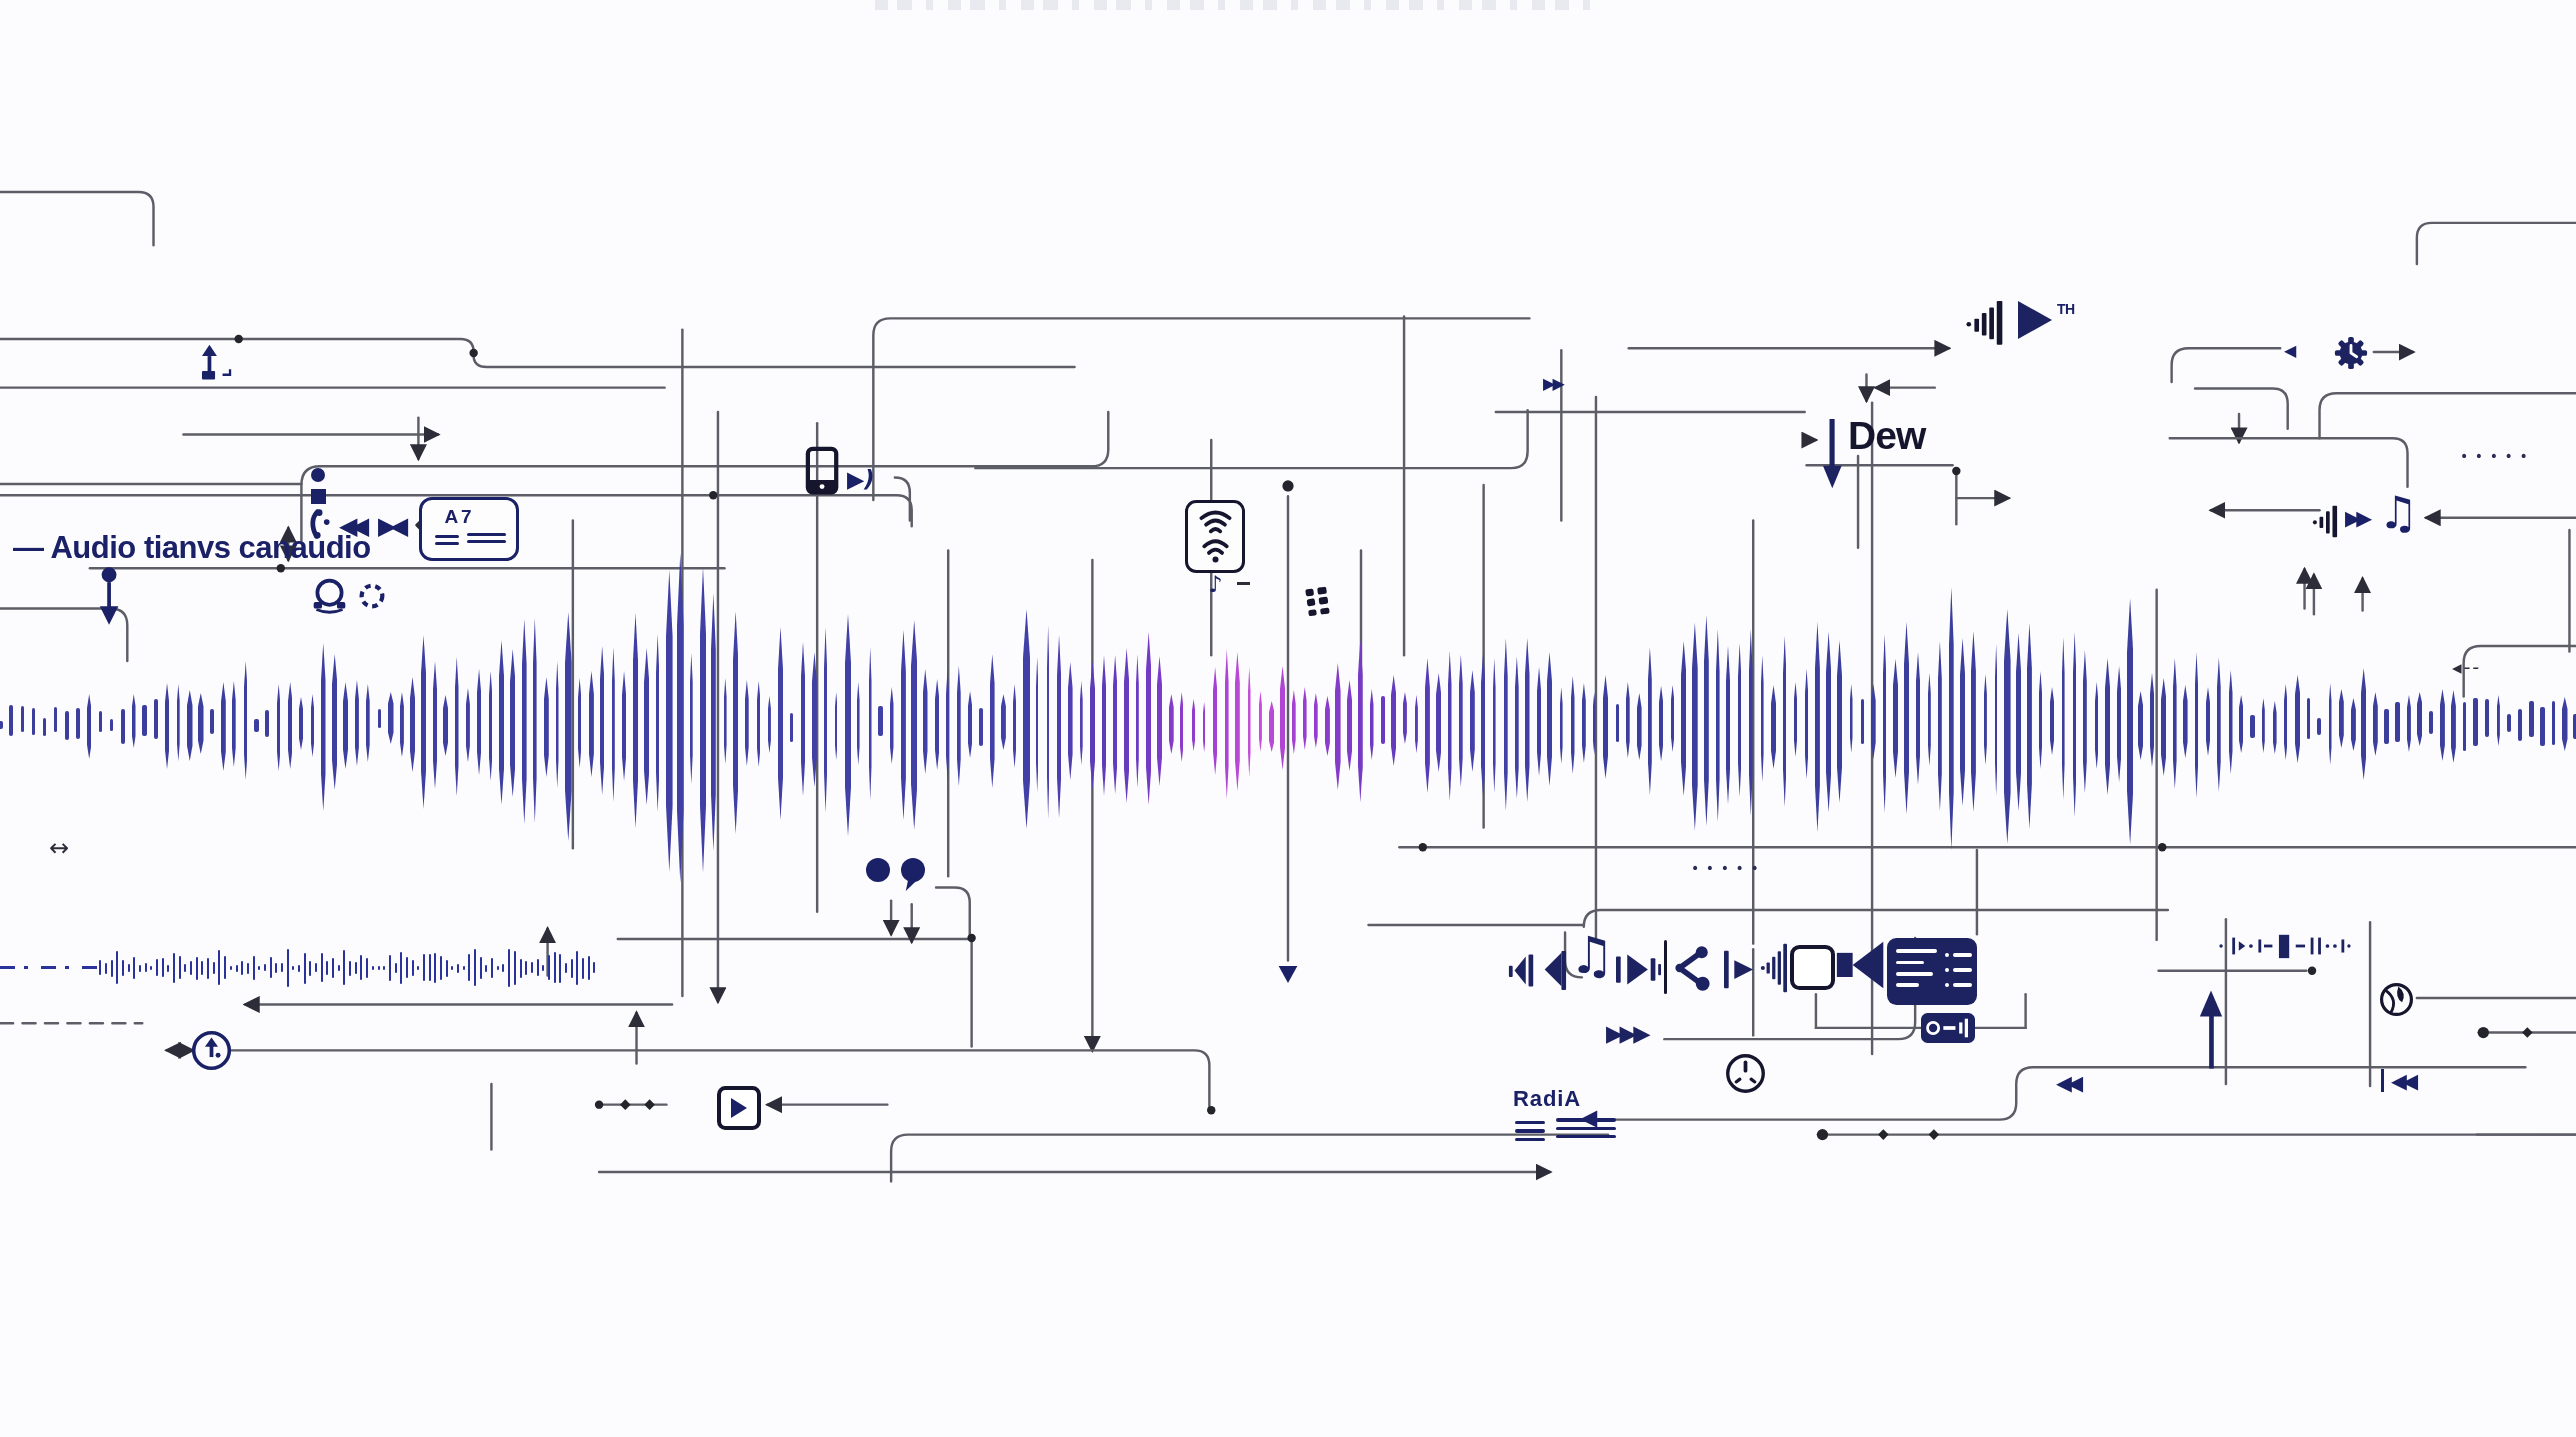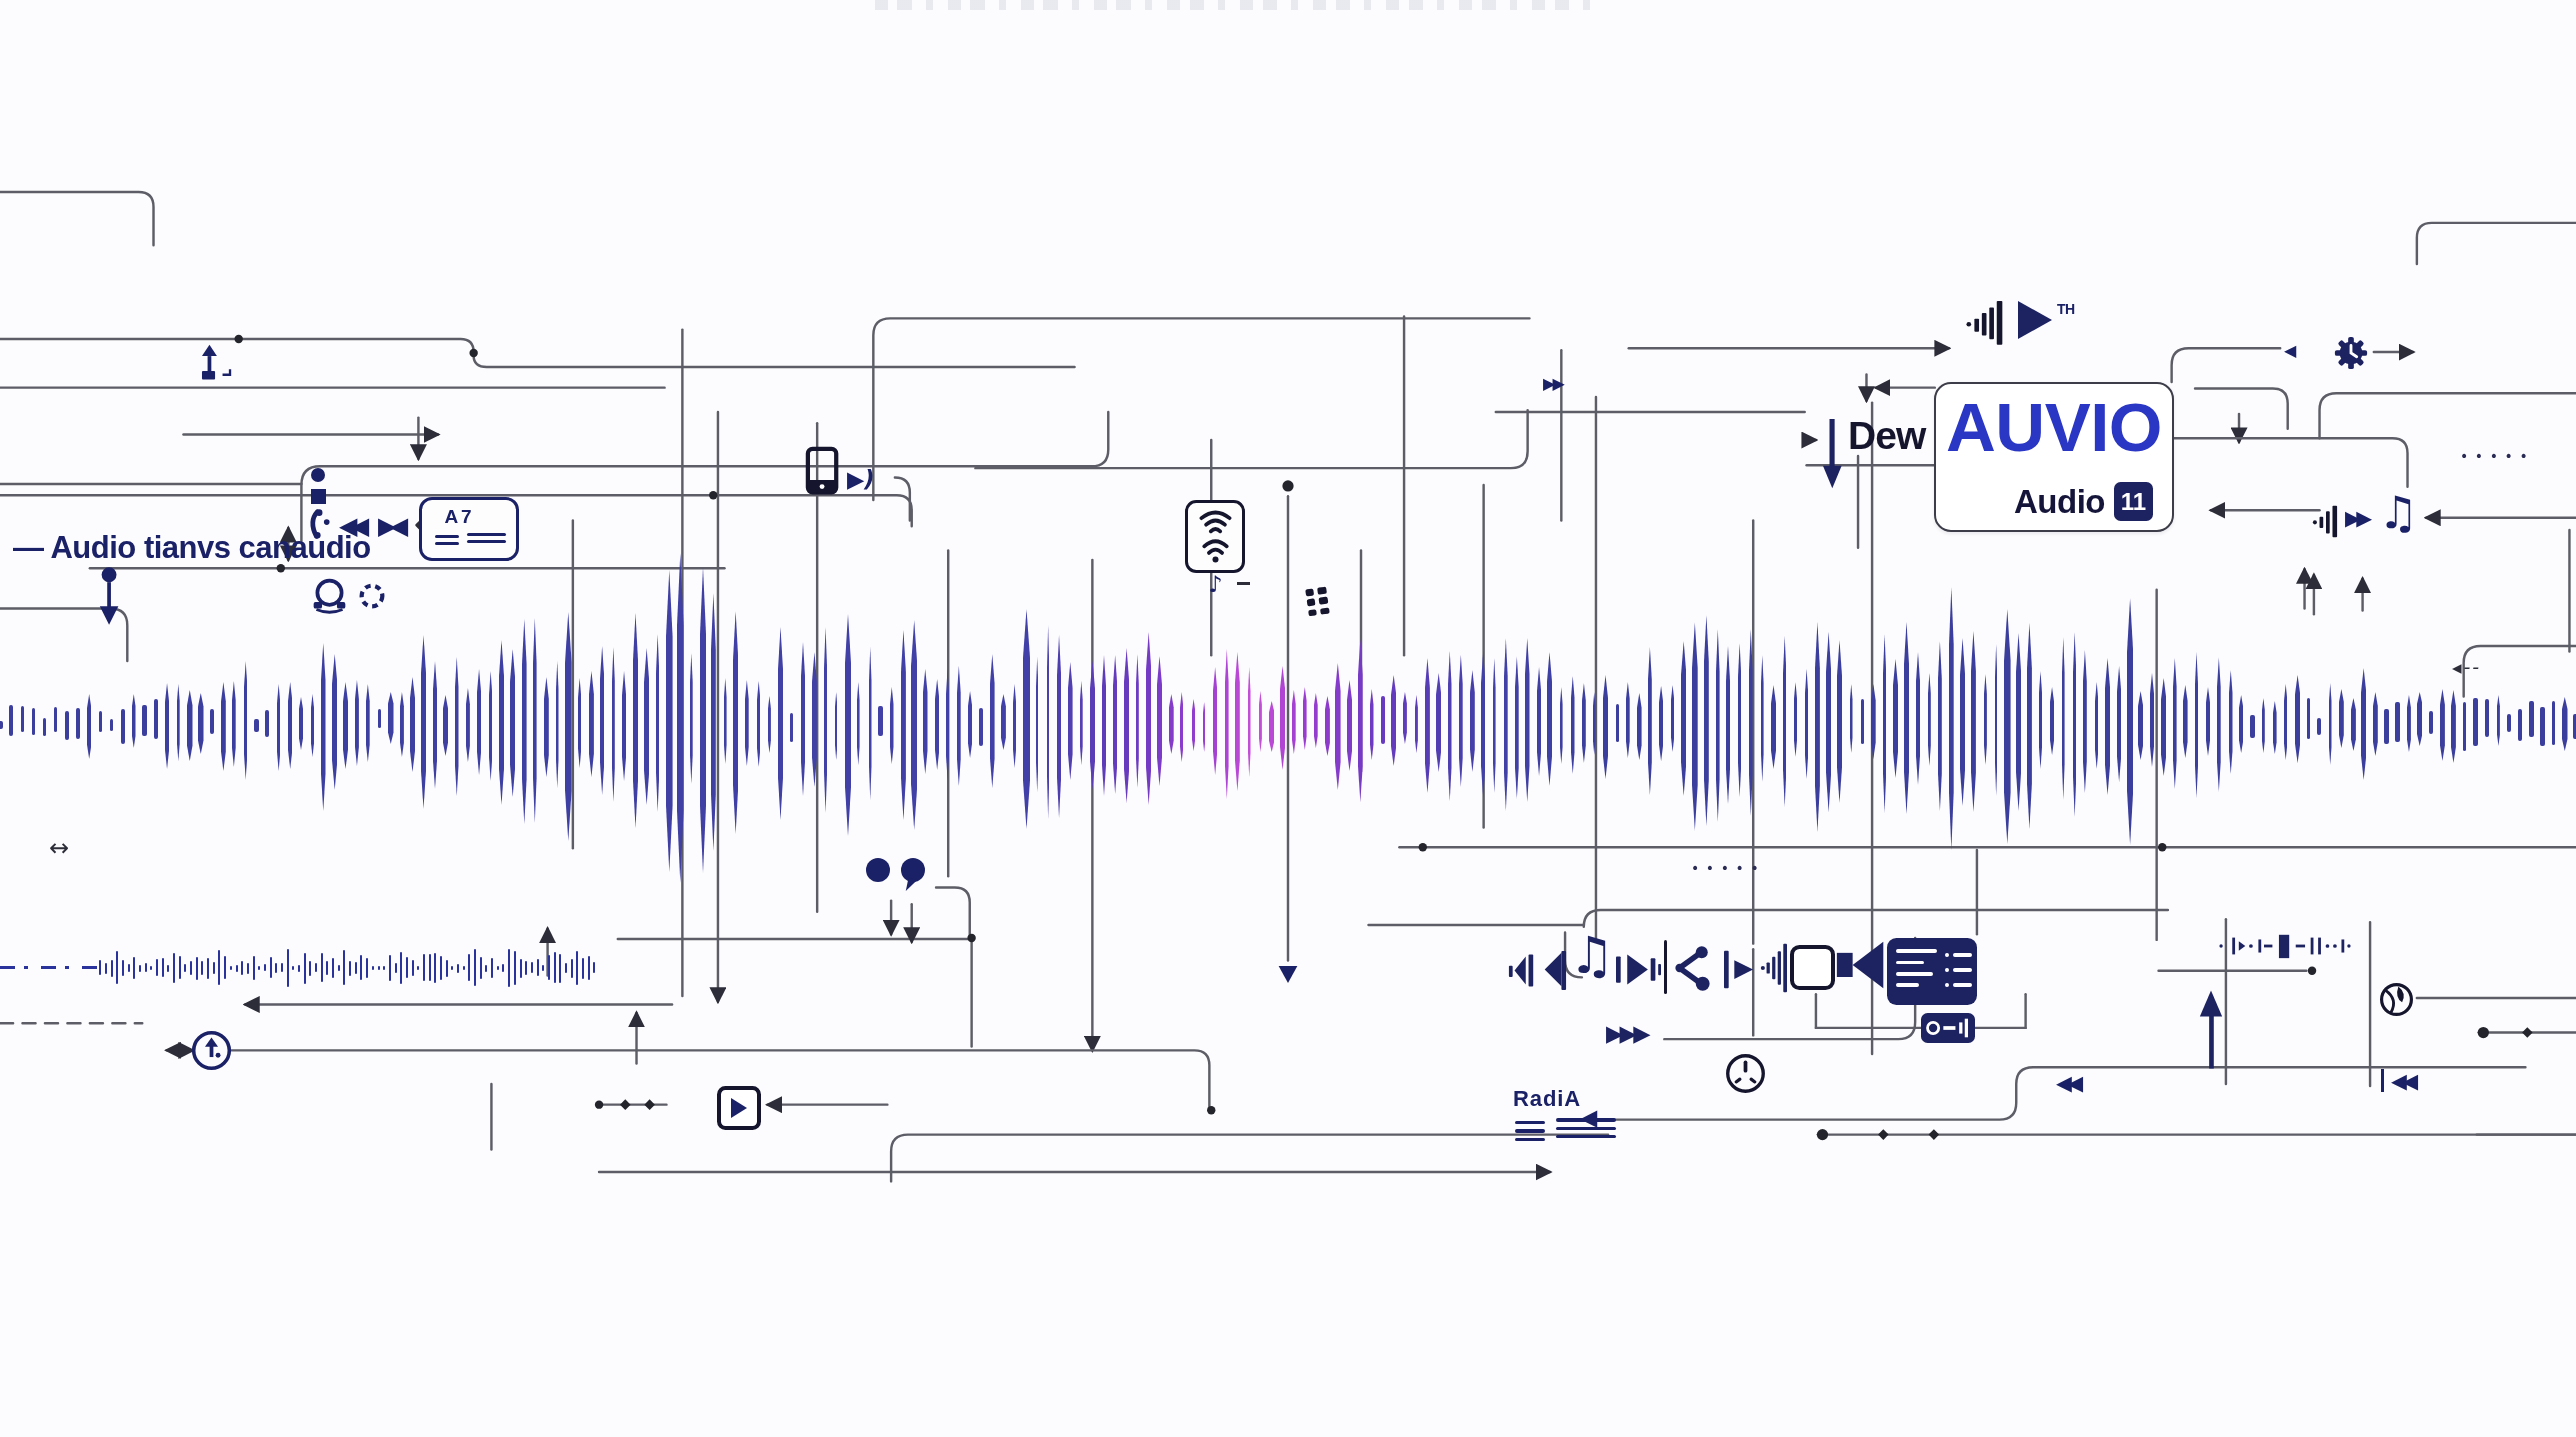--- a/index.html
+++ b/index.html
@@ -741,22 +741,15 @@
       <div class="nline" style="left:41px;top:5.6px;width:60px;height:3.3px;"></div>
       <div class="nline" style="left:41px;top:14px;width:60px;height:3.3px;"></div>
     </div>
 
     <svg class="abs" style="left:1822px;top:419px;" width="20.6" height="71" viewBox="0 0 22 76">
       <rect x="8" y="0" width="5.5" height="52" fill="#1d2260"></rect>
         <polygon points="11,74 1,50 21,50" fill="#1d2260"></polygon>
     </svg>
     <div class="cap" style="left:1848px;top:414px;font-size:39px;color:#15152e;letter-spacing:-0.9px;">Dew</div>
 
-    <div class="abs" style="left:1934px;top:382px;width:236px;height:146px;border:2.8px solid #3c3d49;border-radius:17px;background:#ffffff;box-shadow:0 1.9px 3.7px rgba(30,30,60,0.08);">
-      <div class="cap" style="left:50%;transform:translateX(-50%);top:3.7px;font-size:69px;font-weight:900;color:#2a36c4;">AUVIO</div>
-      <div class="cap" style="right:67px;bottom:9.4px;font-size:33px;color:#15153a;">Audio</div>
-      <div class="abs navy" style="right:19px;bottom:9.4px;width:39px;height:39px;border-radius:6.6px;text-align:center;">
-        <span style="color:#fff;font-weight:800;font-size:24px;line-height:39px;font-family:'Liberation Sans',sans-serif;">11</span>
-      </div>
-    </div>
   </div>
 </div>
 
 
 </body></html>

